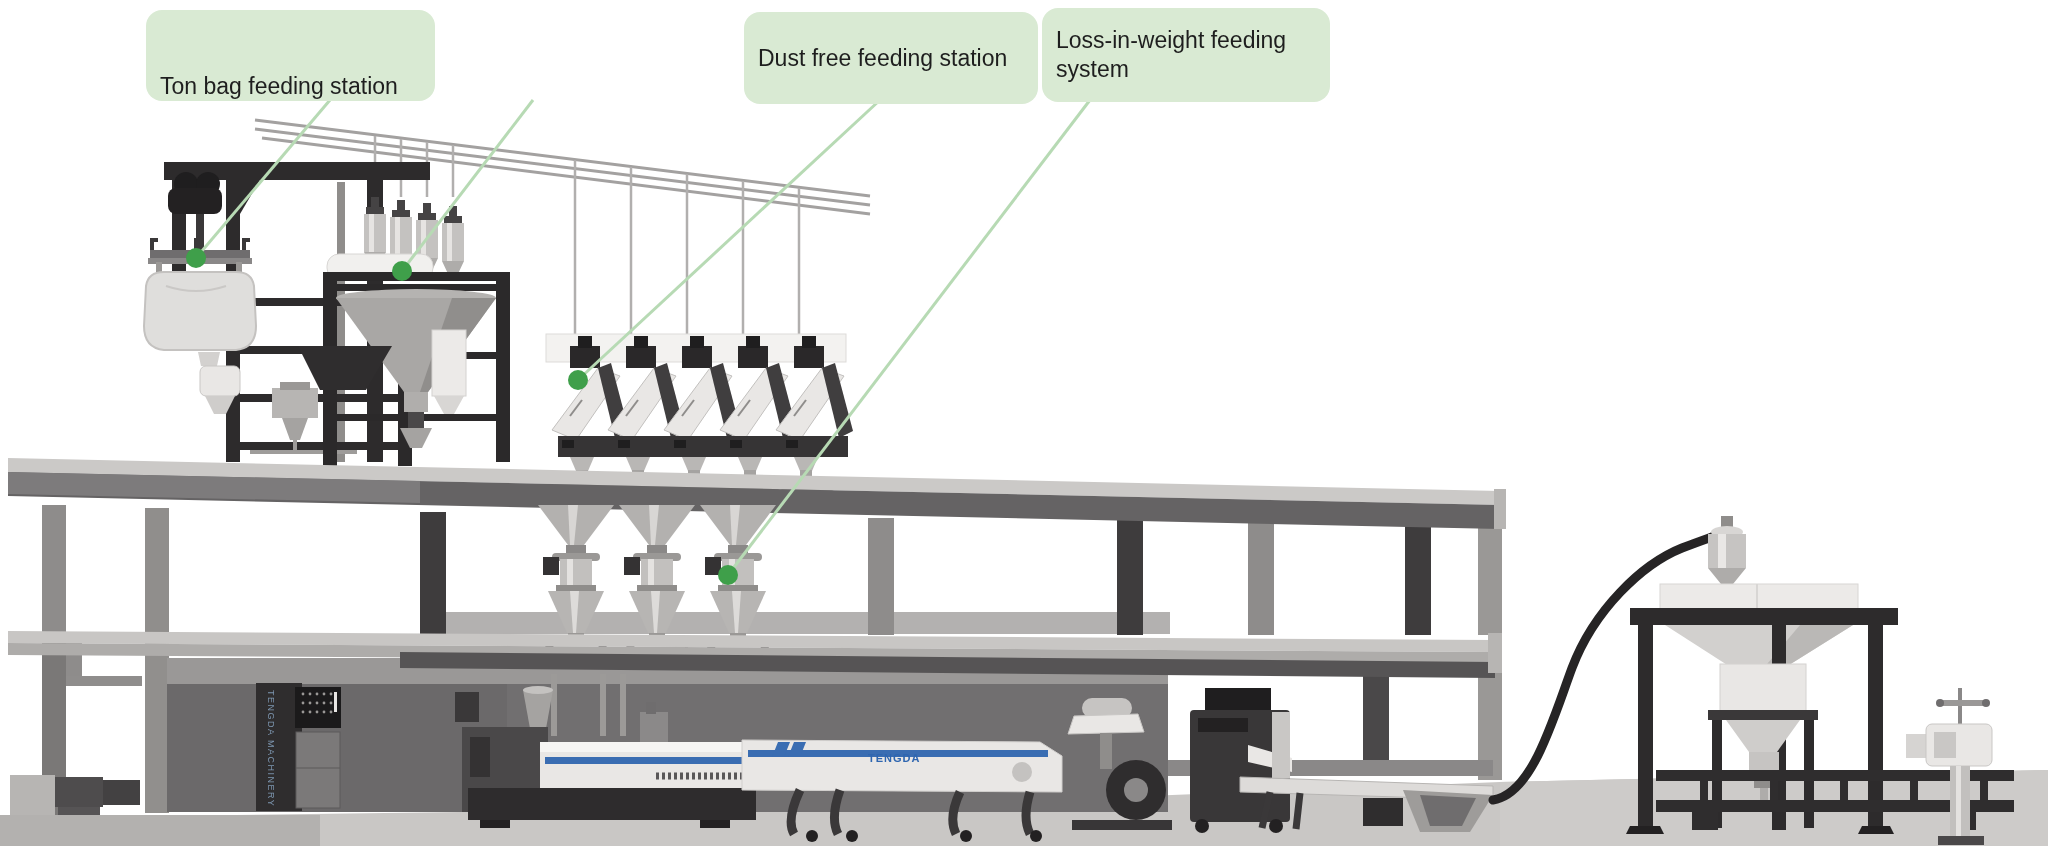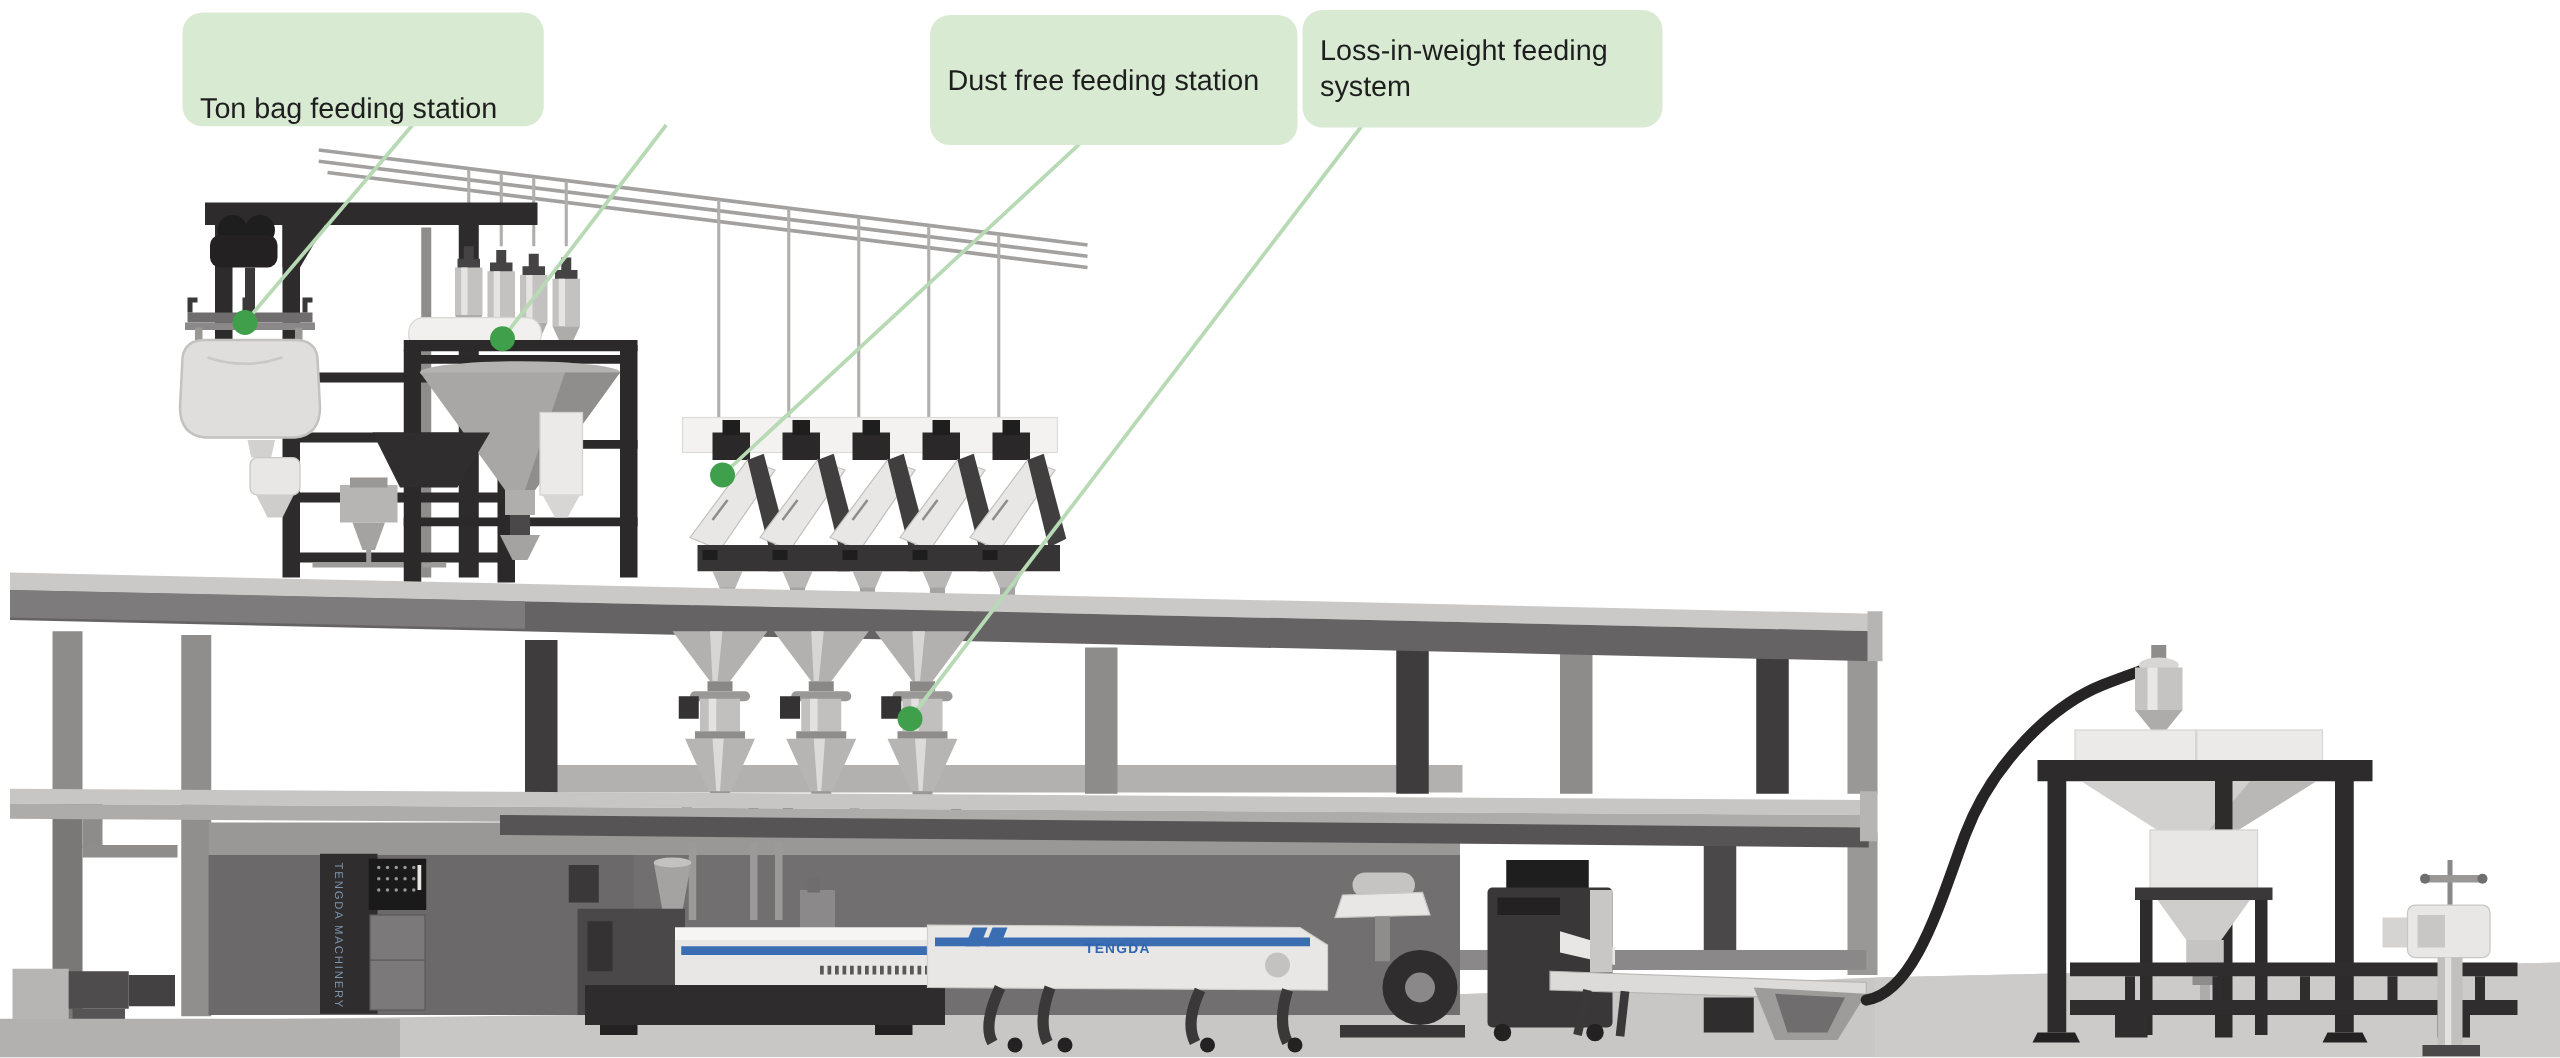--- a/index.html
+++ b/index.html
@@ -376,20 +376,20 @@
     <circle cx="196" cy="258" r="10"></circle>
     <circle cx="402" cy="271" r="10"></circle>
     <circle cx="578" cy="380" r="10"></circle>
     <circle cx="728" cy="575" r="10"></circle>
   </g>
 </svg>
 
 <div class="callout" style="left:146px; top:10px;  width:289px; height:91px;align-items:flex-end;">
   <span>Ton bag feeding station</span>
 </div>
-<div class="callout" style="left:744px; top:12px; width:294px; height:104px;">
+<div class="callout" style="left:744px; top:12px; width:294px; height:92px;">
   <span>Dust free feeding station</span>
 </div>
 <div class="callout" style="left:1042px; top:8px; width:288px; height:94px;">
   <span>Loss-in-weight feeding system</span>
 </div>
 
 </div>
 
 </body></html>

